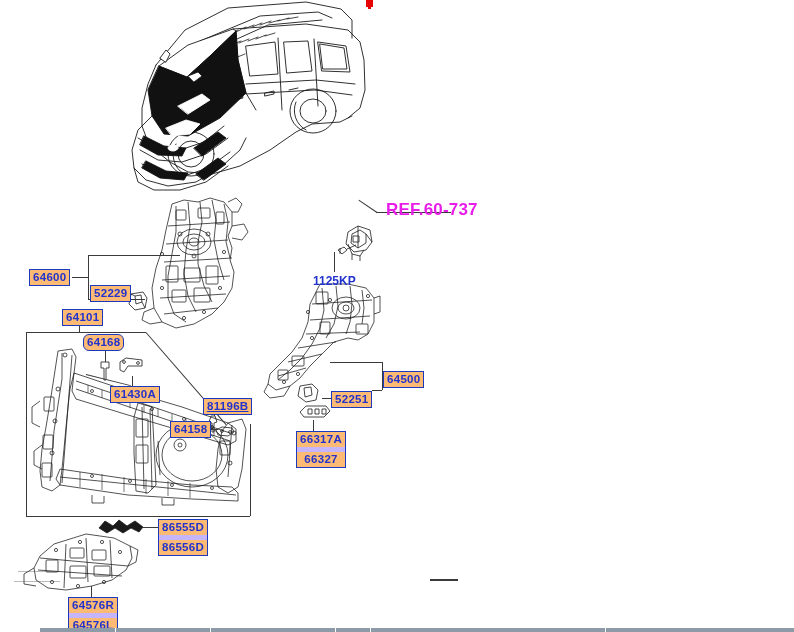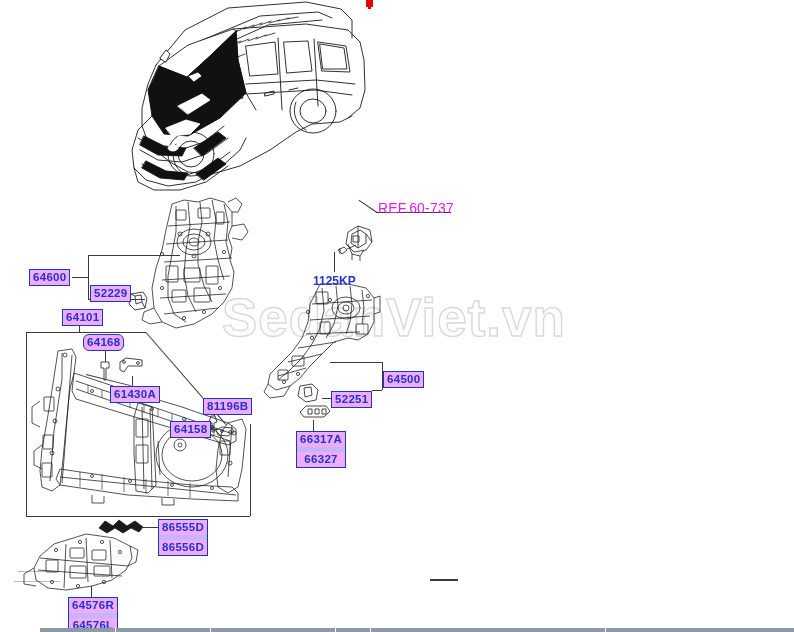--- a/index.html
+++ b/index.html
@@ -20,21 +20,21 @@
     -webkit-text-stroke:1.4px #d9d9d9;
     white-space:nowrap;
     pointer-events:none;
     z-index:5;
   }
 
   
   .callout{
     position:absolute;z-index:20;
     border:1px solid #1c39bb;
-    background:#f0abfc;
+    background:#fdba74;
     color:#2233cc;
     font-family:"Liberation Sans","DejaVu Sans",sans-serif;
     font-size:11.5px;
     font-weight:bold;
     letter-spacing:0.3px;
     line-height:13px;
     padding:1px 3px 1px 3px;
     white-space:nowrap;
     box-sizing:border-box;
   }
@@ -50,22 +50,23 @@
   .plainlabel{
     position:absolute;z-index:20;
     color:#2233cc;
     font-family:"Liberation Sans","DejaVu Sans",sans-serif;
     font-size:12px;font-weight:bold;white-space:nowrap;
   }
   .reflabel{
     position:absolute;z-index:20;
     color:#e81ee8;
     font-family:"Liberation Sans","DejaVu Sans",sans-serif;
-    font-size:14px;font-weight:normal;white-space:nowrap;
+    font-size:17px;font-weight:bold;white-space:nowrap;
     letter-spacing:0.2px;
+    margin-left:8px;
   }
 
   
   .ln{position:absolute;background:#3a3a3a;z-index:12;}
   .lnh{height:1px;}
   .lnv{width:1px;}
 
   
   .bottombar{position:absolute;left:40px;top:628px;width:754px;height:5px;
     background:#8d9aa8;z-index:30;}
@@ -165,21 +166,20 @@
       <ellipse cx="113" cy="150" rx="5" ry="3" fill="#ffffff" stroke="#ffffff"></ellipse>
 
       <path d="M128 78 L138 74 L142 78 L134 84 Z" fill="#ffffff"></path>
 
       <path d="M100 60 L106 52 L110 56 L106 64 Z" fill="#ffffff"></path>
 
       <path d="M74 170 L78 184 L94 192 L120 192 L146 184 L168 168"></path>
     </g>
   </svg>
 
-  <div class="watermark">SedanViet.vn</div>
 
   <svg class="art" style="left:132px;top:196px;" width="130" height="140" viewBox="0 0 130 140">
     <g fill="none" stroke="#1a1a1a" stroke-width="0.75" stroke-linejoin="round">
       <path d="M40 8 L52 4 L66 6 L78 2 L92 6 L100 16 L100 30 L96 40 L100 52 L98 64
                L102 76 L100 92 L92 106 L80 118 L62 128 L44 132 L30 126 L22 112
                L20 92 L24 72 L30 54 L34 34 Z"></path>
       <path d="M44 10 L44 36 L40 58 L36 80 L36 102 L42 118 L54 126"></path>
       <path d="M56 6 L58 30 L54 54 L52 78 L56 100 L64 116"></path>
       <path d="M68 6 L70 26 L66 46 L66 68 L72 90 L80 106"></path>
       <path d="M80 4 L84 24 L82 44 L86 64 L92 84"></path>
@@ -452,21 +452,21 @@
 
   <div class="callout" style="left:62px;top:309px;">
     <span>64101</span>
   </div>
   <div class="callout" style="left:83px;top:334px;border-radius:6px;">
     <span>64168</span>
   </div>
   <div class="callout" style="left:110px;top:386px;">
     <span>61430A</span>
   </div>
-  <div class="callout" style="left:203px;top:398px;">
+  <div class="callout" style="left:203px;top:398px;text-decoration:underline;">
     <span>81196B</span>
   </div>
   <div class="callout" style="left:170px;top:421px;">
     <span>64158</span>
   </div>
 
   <svg class="art" style="left:97px;top:518px;" width="48" height="18" viewBox="0 0 48 18">
     <g fill="#1a1a1a" stroke="#1a1a1a" stroke-width="0.8" stroke-linejoin="round">
       <path d="M2 10 L8 3 L16 8 L22 2 L30 8 L38 3 L46 9 L42 14 L34 10 L26 15 L18 10 L10 15 Z"></path>
     </g>

